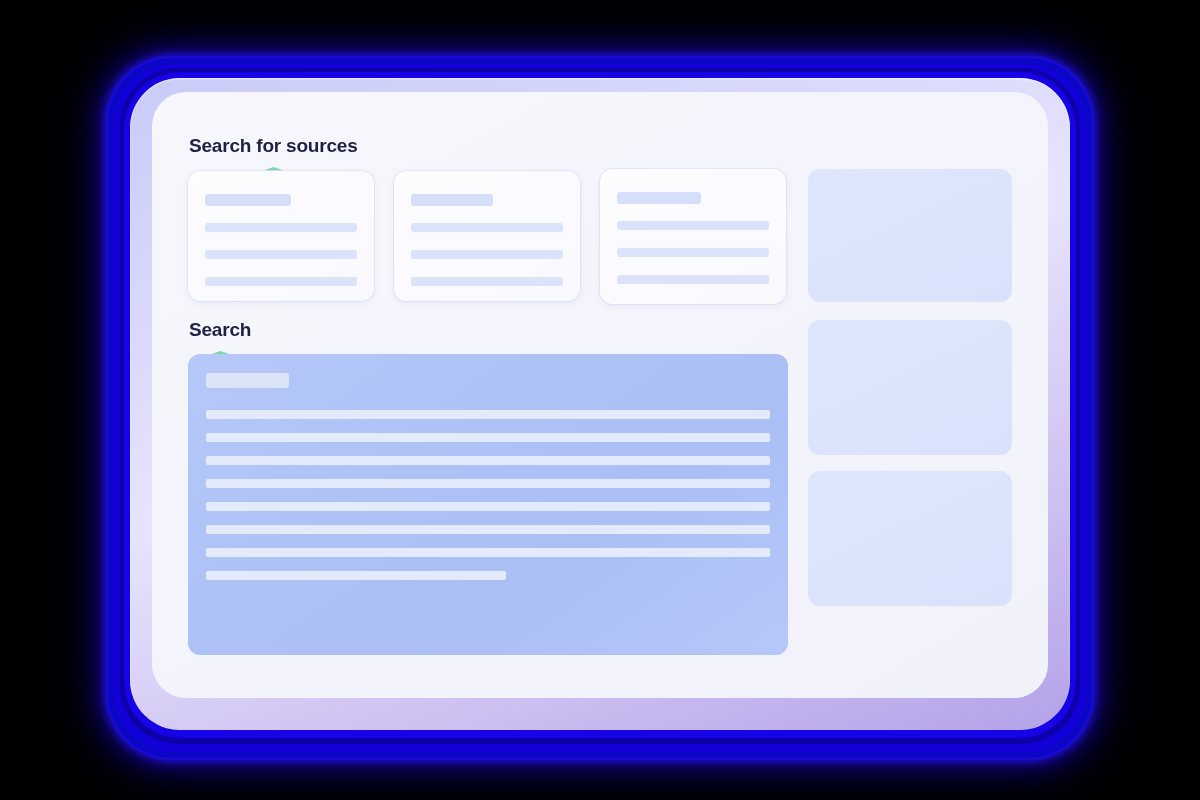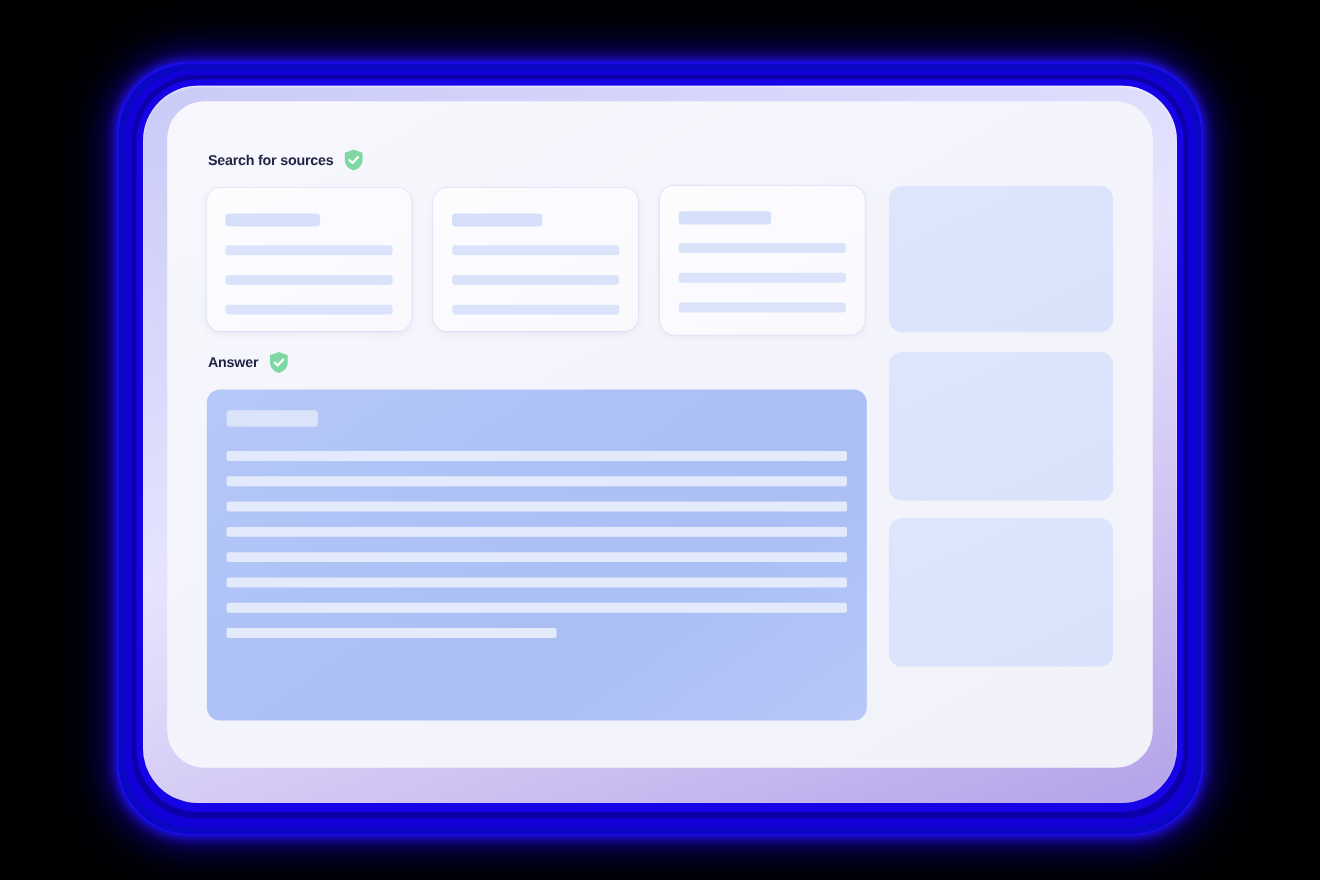--- a/index.html
+++ b/index.html
@@ -100,25 +100,26 @@
         #f1f1fa 100%);
     overflow: hidden;
   }
 
   
   .section-label {
     position: absolute;
     display: flex;
     align-items: center;
     gap: 9px;
-    font-size: 13px;
+    font-size: 19px;
     font-weight: 700;
     color: #1f2244;
     letter-spacing: -0.2px;
     white-space: nowrap;
+    flex-direction: column;
   }
   #label-sources { left: 37px; top: 43px; }
   #label-answer  { left: 37px; top: 227px; }
 
   .shield {
     width: 19px;
     height: 21px;
     flex: 0 0 auto;
     display: block;
   }
@@ -255,21 +256,21 @@
         <div class="sk-line"></div>
       </div>
 
     </div>
 
     <div class="side-panel" id="side-1"></div>
     <div class="side-panel" id="side-2"></div>
     <div class="side-panel" id="side-3"></div>
 
     <div class="section-label" id="label-answer">
-      <span>Answer</span>
+      <span>Search</span>
       <svg class="shield" viewBox="0 0 20 22">
         <path d="M10 1 L18.5 4 V11 C18.5 16 14.6 19.6 10 21 C5.4 19.6 1.5 16 1.5 11 V4 Z" fill="#7fd8a4"></path>
         <path d="M6 11 L8.8 13.9 L14.2 8.2" fill="none" stroke="#ffffff" stroke-width="2.1" stroke-linecap="round" stroke-linejoin="round"></path>
       </svg>
     </div>
 
     <div class="answer-panel">
       <div class="answer-inner">
         <div class="ans-title"></div>
         <div class="ans-line" style="width:564px"></div>

